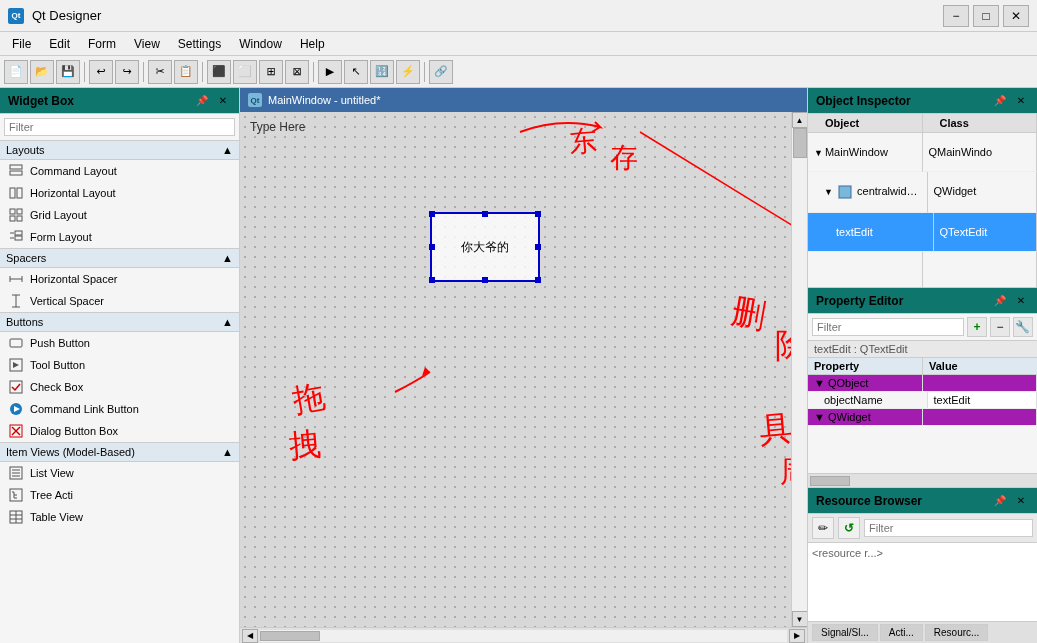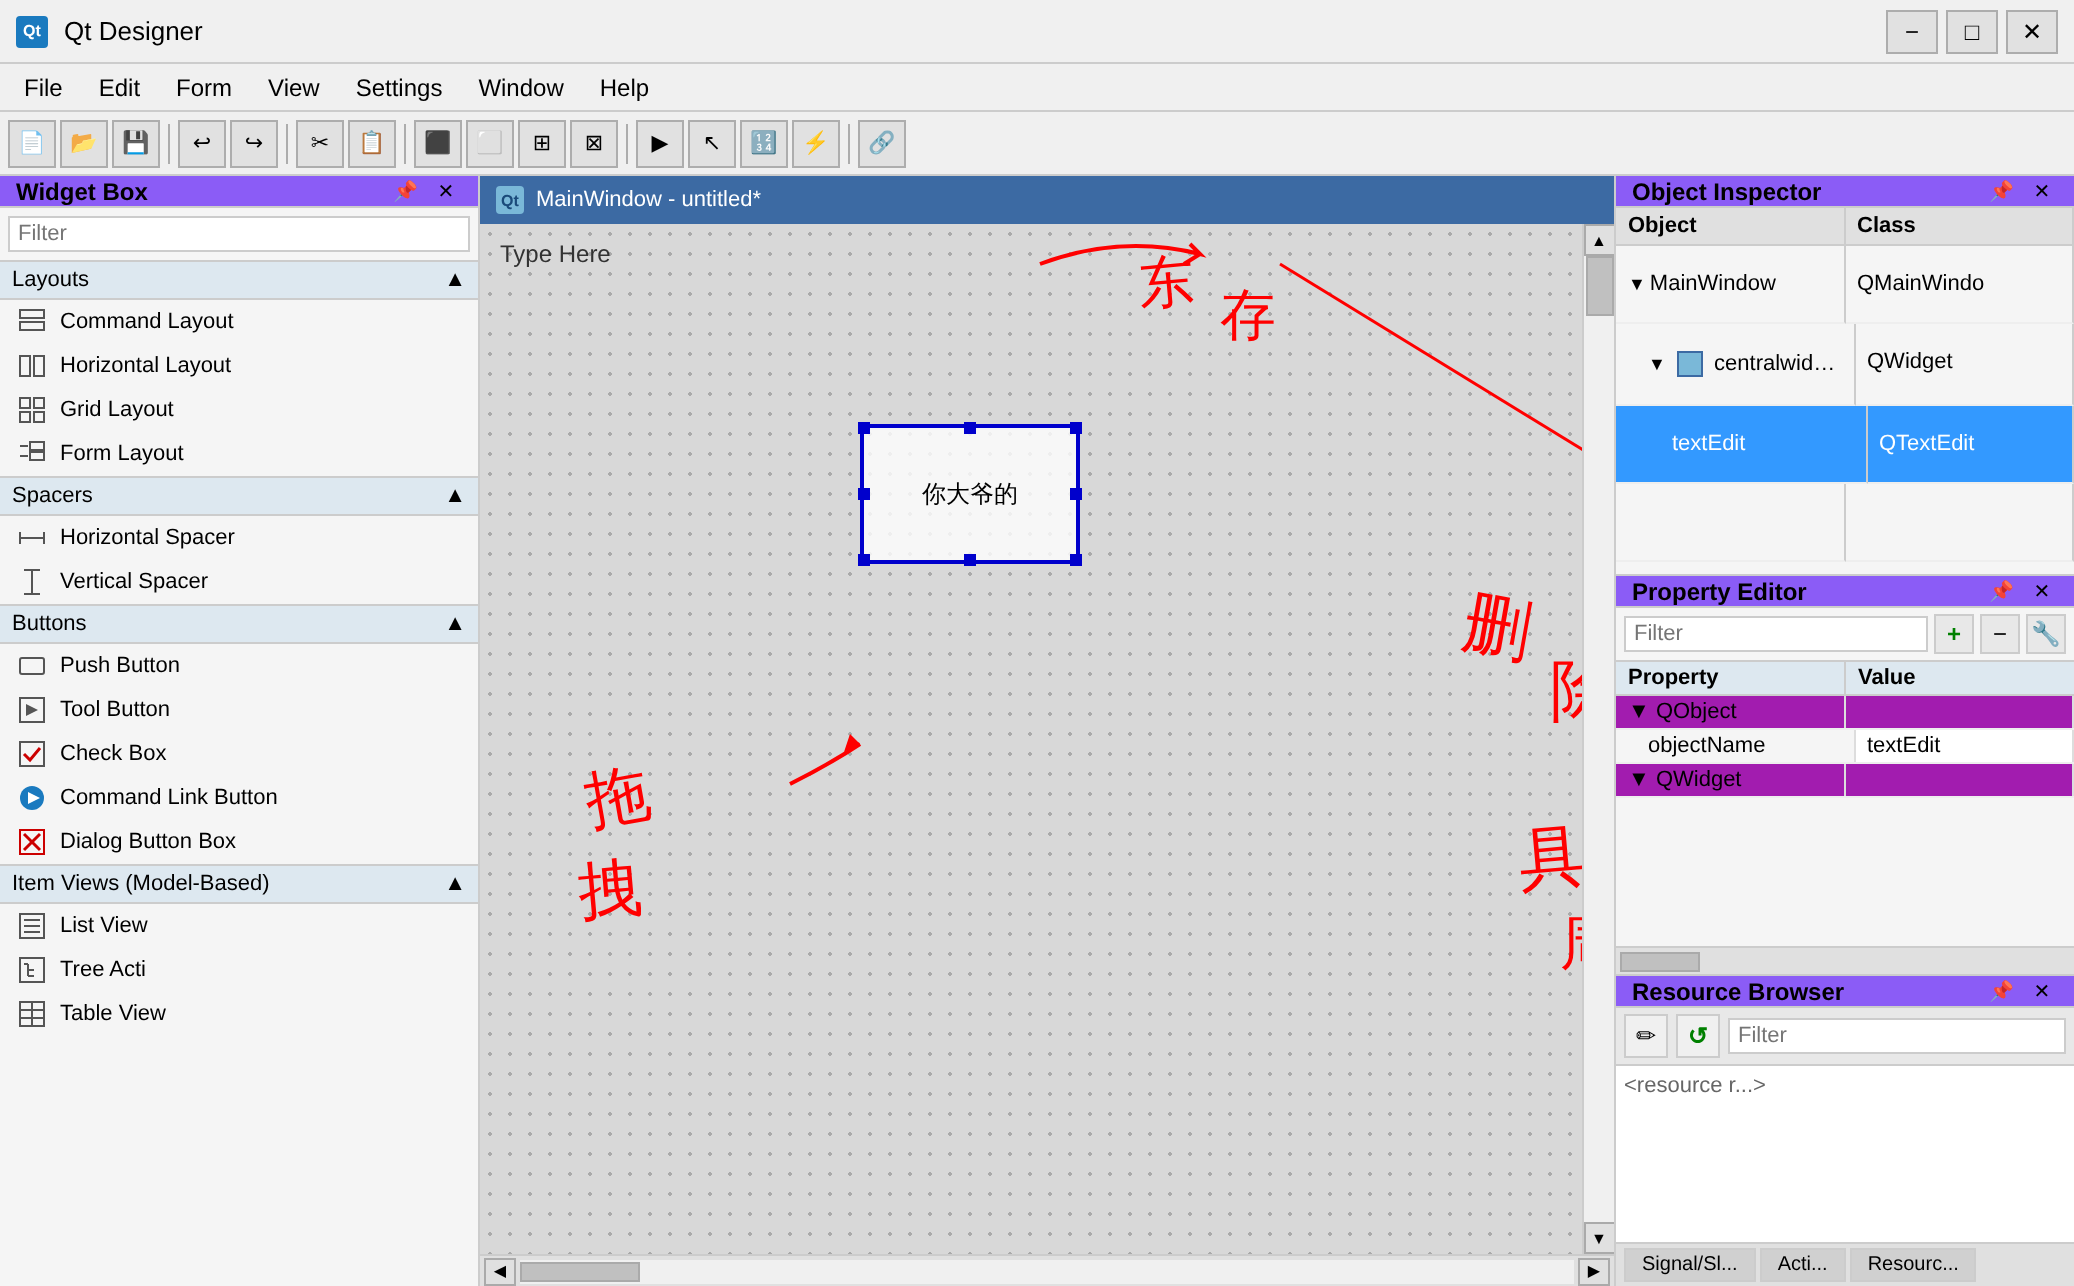--- a/index.html
+++ b/index.html
@@ -34,21 +34,21 @@
     
     .main-content { display: flex; height: calc(643px - 88px); }
 
     
     .widget-box {
       width: 240px; background: #f5f5f5; border-right: 1px solid #ccc;
       display: flex; flex-direction: column; overflow: hidden;
     }
     .panel-header {
       display: flex; align-items: center; justify-content: space-between;
-      background: #8b5cf6; border-bottom: 1px solid #ccc; padding: 4px 8px; height: 16px;
+      background: #0f766e; border-bottom: 1px solid #ccc; padding: 4px 8px; height: 26px;
     }
     .panel-title { font-size: 12px; font-weight: bold; }
     .panel-controls { display: flex; gap: 4px; }
     .panel-btn { width: 16px; height: 16px; cursor: pointer; font-size: 10px; display: flex; align-items: center; justify-content: center; }
 
     .filter-box { padding: 4px; }
     .filter-input { width: 100%; border: 1px solid #ccc; padding: 2px 4px; font-size: 11px; background: white; }
 
     .widget-list { overflow-y: auto; flex: 1; }
     .widget-section-header {
@@ -96,21 +96,21 @@
     
     .right-panel {
       width: 230px; background: #f5f5f5; border-left: 1px solid #ccc;
       display: flex; flex-direction: column; overflow: hidden;
     }
 
     
     .object-inspector { display: flex; flex-direction: column; height: 200px; border-bottom: 1px solid #ccc; }
     .inspector-table { flex: 1; overflow-y: auto; }
     .inspector-header-row { display: flex; background: #e0e0e0; border-bottom: 1px solid #ccc; }
-    .inspector-header-cell { flex: 1; padding: 3px 6px; font-size: 11px; font-weight: bold; border-right: 1px solid #ccc; }
+    .inspector-header-cell { flex: 1; padding: 3px 6px; font-size: 11px; font-weight: bold; border-right: 1px solid #ccc; margin-left: 11px; }
     .inspector-row { display: flex; font-size: 11px; }
     .inspector-cell { flex: 1; padding: 13px 6px; border-right: 1px solid #ccc; border-bottom: 1px solid #eee; overflow: hidden; text-overflow: ellipsis; white-space: nowrap; }
     .inspector-cell.indent1 { padding-left: 16px; }
     .inspector-cell.indent2 { padding-left: 28px; }
     .tree-arrow { display: inline-block; margin-right: 2px; font-size: 9px; }
 
     
     .property-editor { display: flex; flex-direction: column; height: 200px; border-bottom: 1px solid #ccc; }
     .property-filter-row { display: flex; align-items: center; padding: 3px 4px; gap: 3px; border-bottom: 1px solid #ccc; }
     .property-filter-input { flex: 1; border: 1px solid #ccc; padding: 2px 4px; font-size: 11px; }
@@ -488,20 +488,21 @@
           <span class="panel-btn">📌</span>
           <span class="panel-btn">✕</span>
         </div>
       </div>
       <div class="property-filter-row">
         <input class="property-filter-input" placeholder="Filter" style="">
         <button class="property-filter-btn" style="color:green;font-weight:bold;">+</button>
         <button class="property-filter-btn">−</button>
         <button class="property-filter-btn">🔧</button>
       </div>
+      <div class="property-subtitle">textEdit : QTextEdit</div>
       <div style="display:flex;background:#dde8f0;border-bottom:1px solid #ccc;">
         <div style="flex:1;padding:2px 6px;font-size:11px;font-weight:bold;border-right:1px solid #ccc;">Property</div>
         <div style="flex:1;padding:2px 6px;font-size:11px;font-weight:bold;">Value</div>
       </div>
       <div class="property-table">
         <div class="property-row section">
           <div class="property-cell"><span>▼</span> QObject</div>
           <div class="property-cell"></div>
         </div>
         <div class="property-row">

